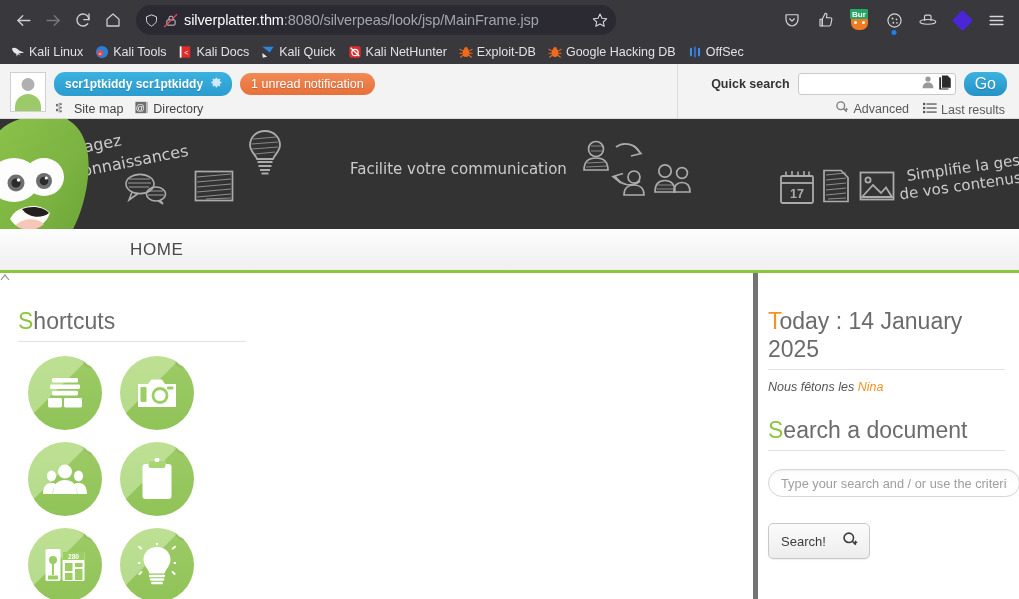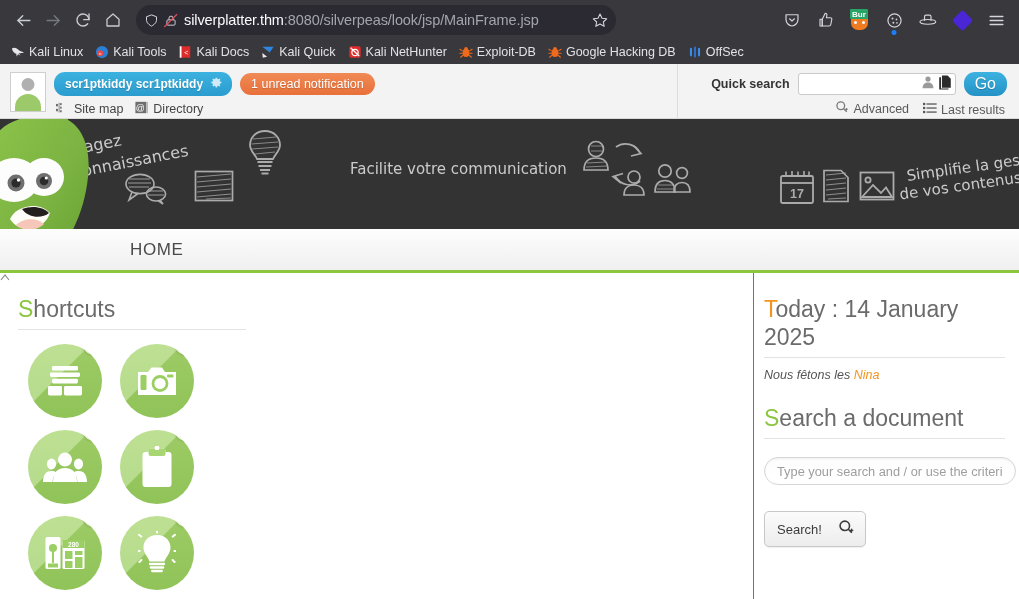--- a/index.html
+++ b/index.html
@@ -167,25 +167,25 @@
   .nav-tab {
     display:flex; align-items:center; padding:0 20px; font-size:17px; color:#4a4a4a;
     letter-spacing:.6px;
   }
 
   
   #sp-content { height:326px; display:flex; position:relative; background:#fff; }
   #col-left { width:260px; padding:18px 14px 0 18px; }
   #col-center { flex:1 1 auto; }
   #col-right {
-    width:266px; padding:18px 14px 0 10px; border-left:1px solid #737373;
+    width:266px; padding:18px 14px 0 10px; border-left:5px solid #737373;
   }
 
   .sp-heading {
-    font-size:23px; color:#6b6b6b; font-weight:normal; margin:4px 0 6px 0;
+    font-size:23px; color:#6b6b6b; font-weight:normal; margin:16px 0 6px 0;
     line-height:1.22;
   }
   .sp-heading .cap-green { color:#8cc63f; }
   .sp-heading .cap-orange { color:#f39422; }
   .hr-thin { height:1px; background:#e3e3e3; margin:0 0 14px 0; }
 
   #shortcut-grid {
     display:grid; grid-template-columns:repeat(2,84px); gap:12px 8px; padding-left:10px;
   }
   .sc-item {

